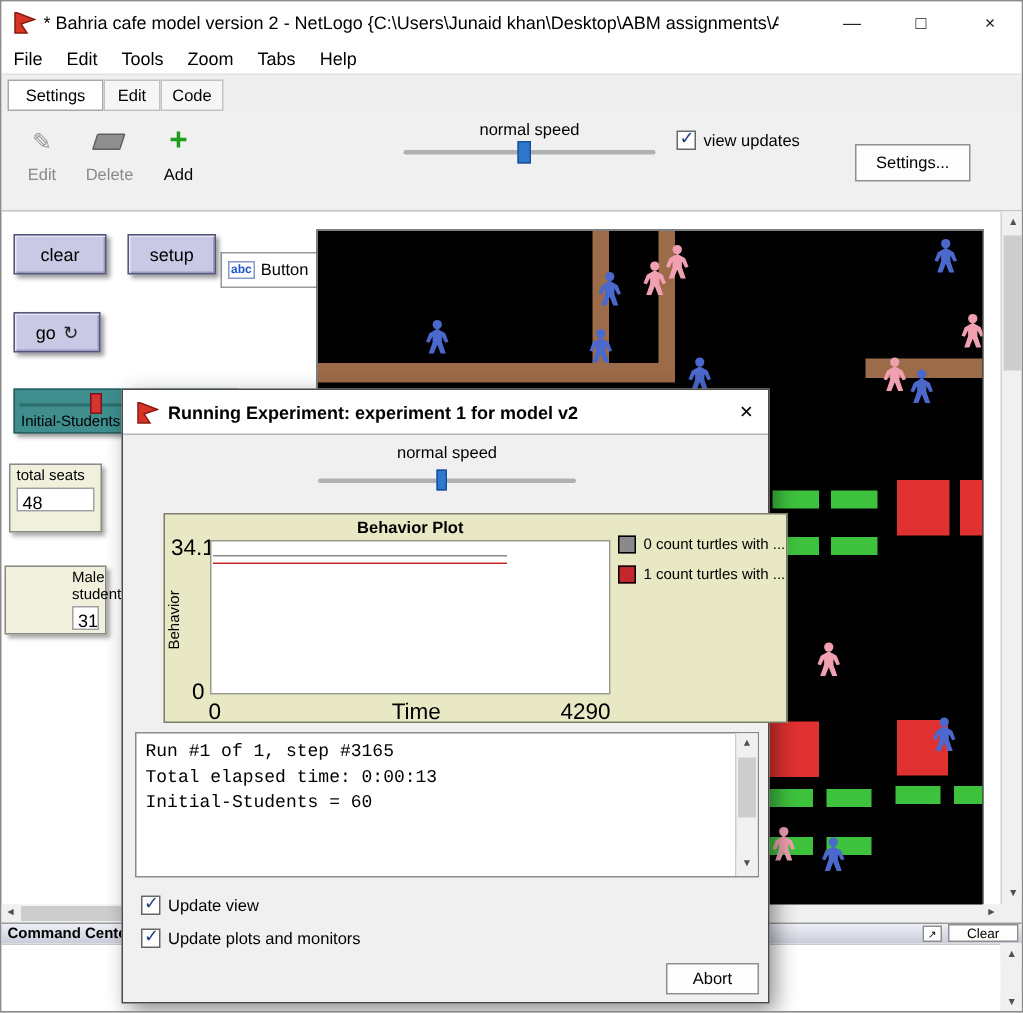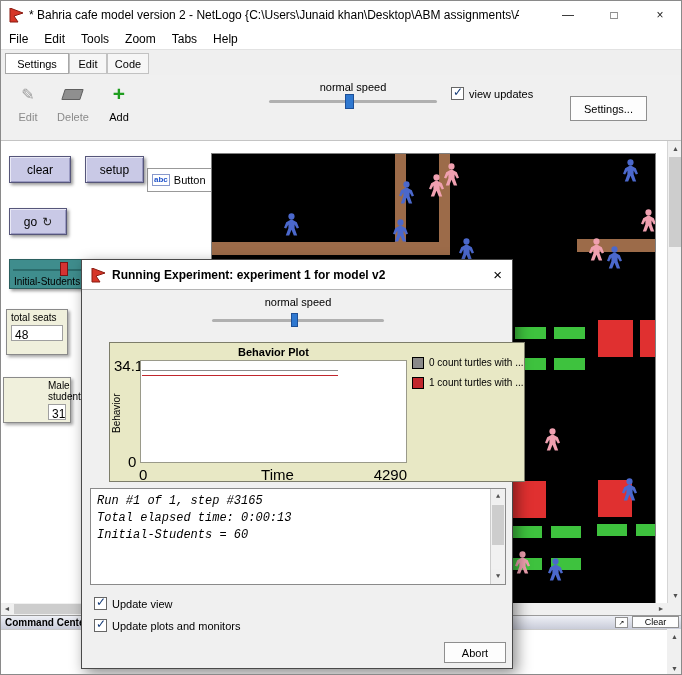--- a/index.html
+++ b/index.html
@@ -65,24 +65,24 @@
   .dialog{position:absolute;left:80px;top:258px;width:432px;height:410px;background:#f0f0f0;border:1px solid #4a4a4a;box-shadow:4px 5px 14px rgba(0,0,0,.45);box-sizing:border-box;z-index:50;}
   .dlg-title{position:absolute;left:0;top:0;width:100%;height:30px;background:#fff;border-bottom:1px solid #b5b5b5;box-sizing:border-box;}
   .dlg-title .txt{position:absolute;left:30px;top:0;height:30px;line-height:30px;font-size:12px;font-weight:bold;color:#000;white-space:nowrap;}
   .dlg-close{position:absolute;right:10px;top:0;height:30px;line-height:30px;font-size:15px;color:#000;}
   .plot-panel{position:absolute;left:8px;top:82px;width:416px;height:140px;background:#e8e8c5;border:1px solid #7d7d6a;box-sizing:border-box;margin-left:19px;}
   .plot-title{position:absolute;left:30px;top:3px;width:267px;text-align:center;font-size:11px;font-weight:bold;color:#000;}
   .plot-area{position:absolute;left:30px;top:17px;width:267px;height:103px;background:#fff;border:1px solid #9a9a8a;box-sizing:border-box;overflow:hidden;}
   .plot-line{position:absolute;left:1px;height:1px;}
   .ax{position:absolute;font-size:15px;color:#000;}
   .ylab{position:absolute;left:1px;top:34px;width:12px;height:72px;writing-mode:vertical-rl;transform:rotate(180deg);font-size:10px;color:#000;text-align:center;}
-  .legend-row{position:absolute;display:flex;align-items:flex-start;gap:5px;font-size:10px;color:#000;white-space:nowrap;}
+  .legend-row{position:absolute;display:flex;align-items:center;gap:5px;font-size:10px;color:#000;white-space:nowrap;}
   .swatch{width:12px;height:12px;border:1px solid #000;box-sizing:border-box;}
   .dlg-output{position:absolute;left:8px;top:228px;width:416px;height:97px;background:#fff;border:1px solid #8a8a8a;box-sizing:border-box;font-family:"Liberation Mono","DejaVu Sans Mono",monospace;font-size:12px;color:#000;}
-  .dlg-output .lines{position:absolute;left:6px;top:4px;right:20px;line-height:17px;font-style:italic;}
+  .dlg-output .lines{position:absolute;left:6px;top:4px;right:20px;line-height:17px;}
   .out-sb{position:absolute;right:0;top:0;width:15px;height:100%;background:#f1f1f1;border-left:1px solid #ccc;box-sizing:border-box;}
 </style>
 </head>
 <body>
 
 <div class="app">
 
   <div class="titlebar">
     <svg class="flag" style="left:8px;top:7px;" viewBox="0 0 15 15">
       <polygon points="1,0 14,5 5,8 9,14 1,14" fill="#d63527" stroke="#8a1a10" stroke-width="1"></polygon>

